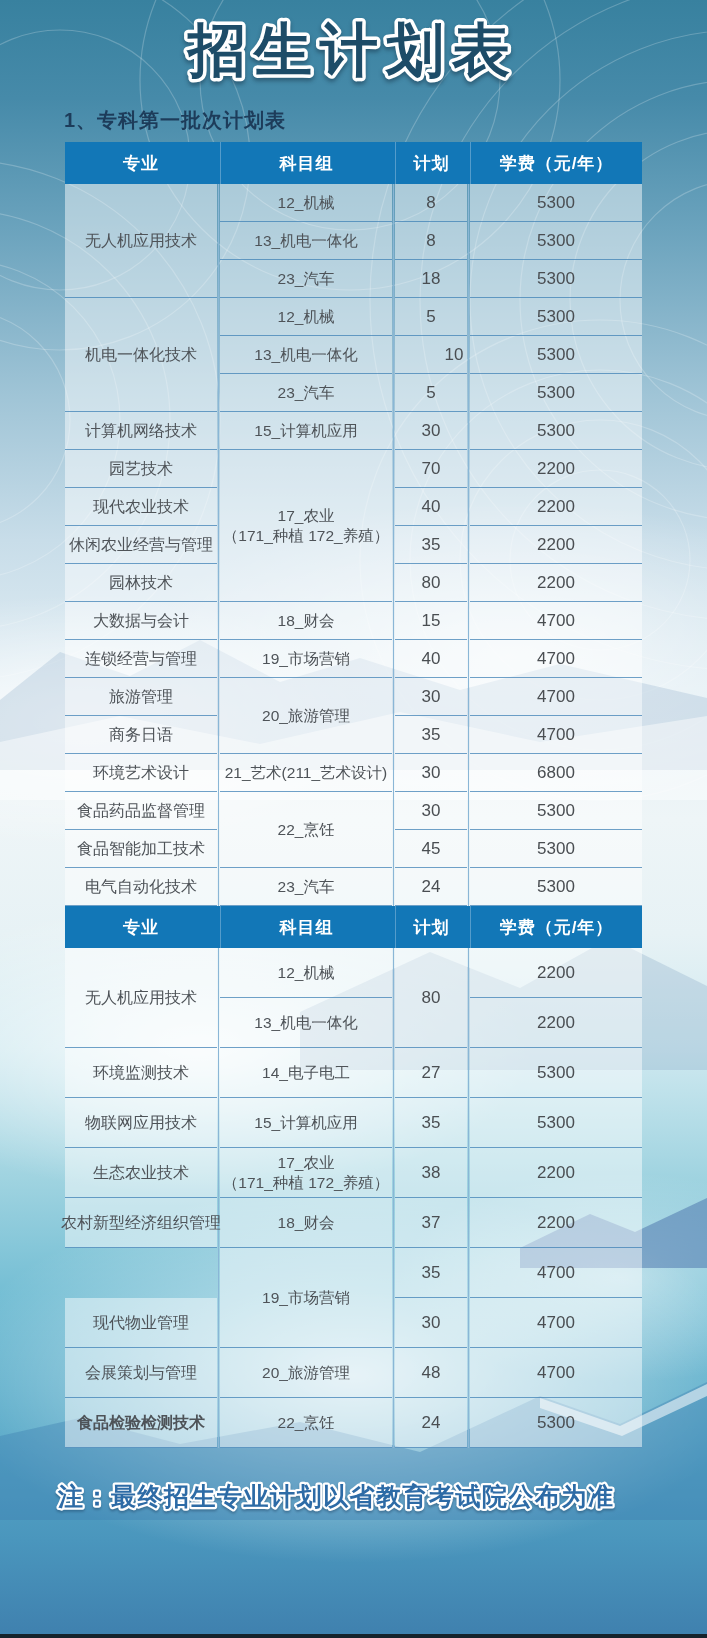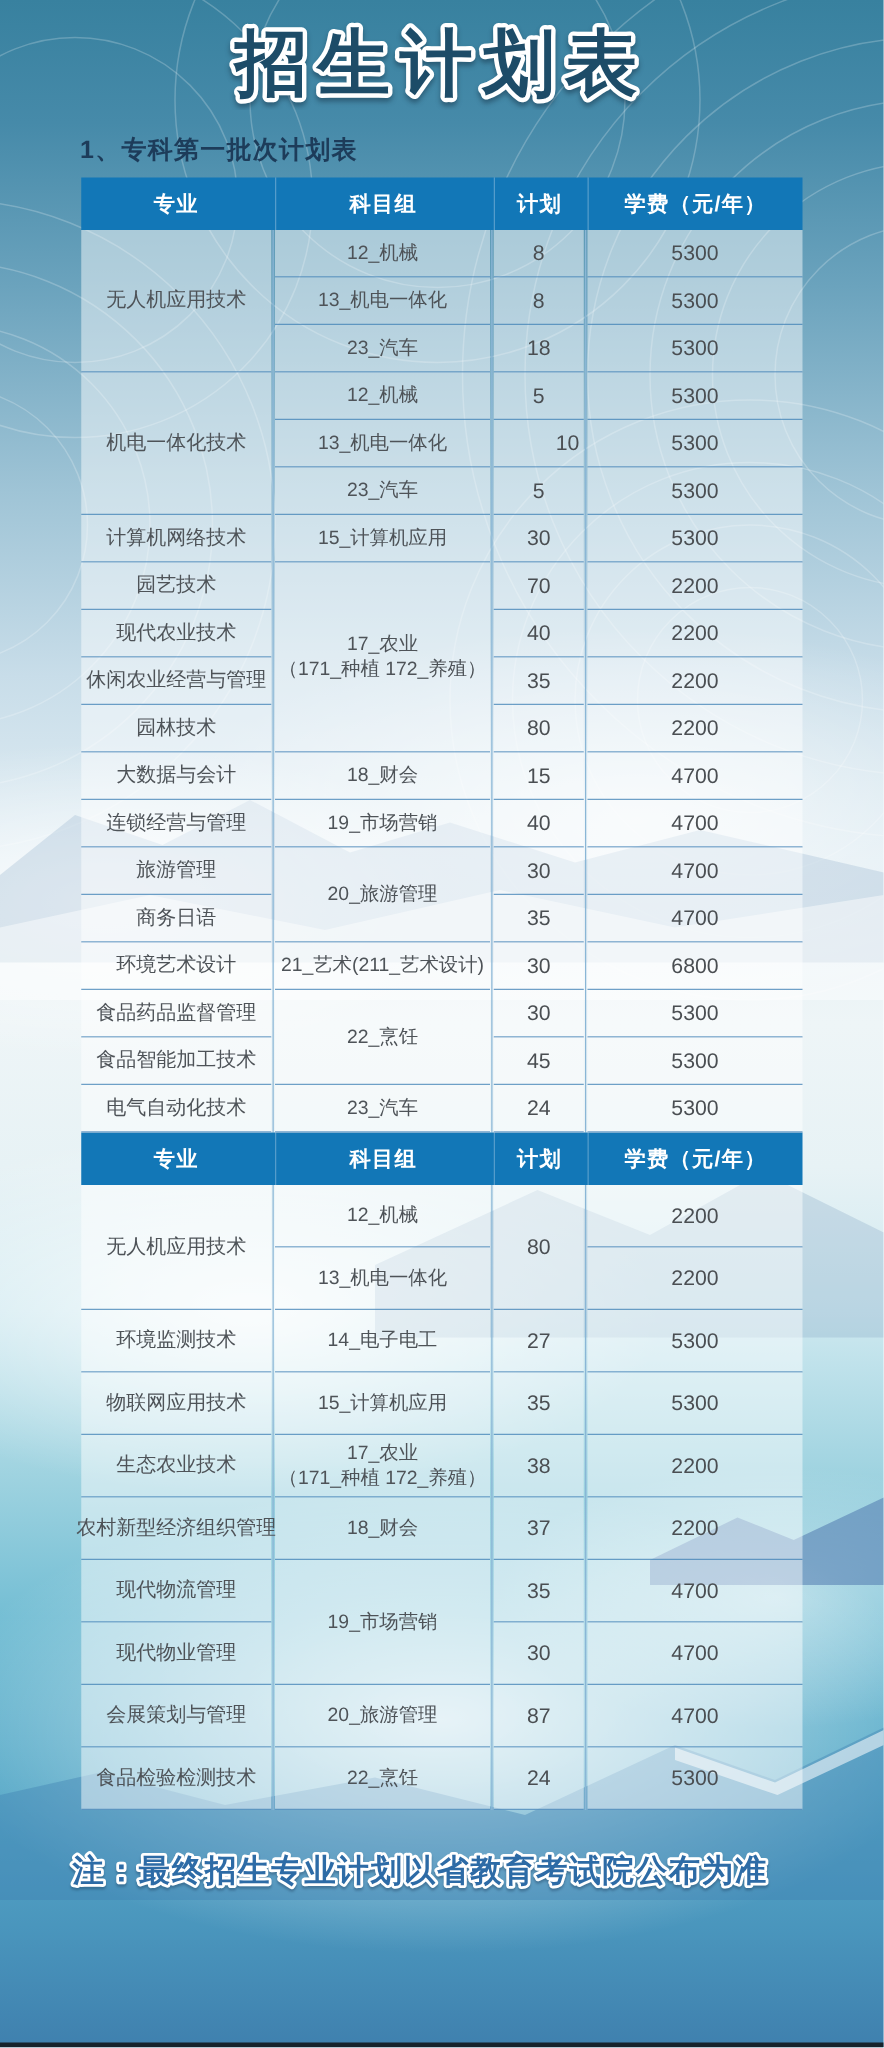--- a/index.html
+++ b/index.html
@@ -190,42 +190,41 @@
           <div class="hcell">科目组</div>
           <div class="hcell">计划</div>
           <div class="hcell">学费（元/年）</div>
         </div>
       <div class="tbody rows-t2">
           <div class="cell majors" style="grid-area: 1 / 1 / span 2;">无人机应用技术</div>
           <div class="cell majors" style="grid-area: 3 / 1 / span 1;">环境监测技术</div>
           <div class="cell majors" style="grid-area: 4 / 1 / span 1;">物联网应用技术</div>
           <div class="cell majors" style="grid-area: 5 / 1 / span 1;">生态农业技术</div>
           <div class="cell majors" style="grid-area: 6 / 1 / span 1;">农村新型经济组织管理</div>
-          <div class="cell majors" style="grid-area: 7 / 1 / span 1;">现代物流管理</div>
           <div class="cell majors" style="grid-area: 8 / 1 / span 1;">现代物业管理</div>
           <div class="cell majors" style="grid-area: 9 / 1 / span 1;">会展策划与管理</div>
-          <div class="cell majors" style="grid-area: 10 / 1 / span 1;">食品检验检测技术</div>
+          <div class="cell majors" style="grid-area: 10 / 1 / span 1; font-weight: bold;">食品检验检测技术</div>
           <div class="cell subjects" style="grid-area: 1 / 2 / span 1;">12_机械</div>
           <div class="cell subjects" style="grid-area: 2 / 2 / span 1;">13_机电一体化</div>
           <div class="cell subjects" style="grid-area: 3 / 2 / span 1;">14_电子电工</div>
           <div class="cell subjects" style="grid-area: 4 / 2 / span 1;">15_计算机应用</div>
           <div class="cell subjects" style="grid-area: 5 / 2 / span 1;">17_农业
 （171_种植 172_养殖）</div>
           <div class="cell subjects" style="grid-area: 6 / 2 / span 1;">18_财会</div>
           <div class="cell subjects" style="grid-area: 7 / 2 / span 2;">19_市场营销</div>
           <div class="cell subjects" style="grid-area: 9 / 2 / span 1;">20_旅游管理</div>
           <div class="cell subjects" style="grid-area: 10 / 2 / span 1;">22_烹饪</div>
           <div class="cell plans" style="grid-area: 1 / 3 / span 2;">80</div>
           <div class="cell plans" style="grid-area: 3 / 3 / span 1;">27</div>
           <div class="cell plans" style="grid-area: 4 / 3 / span 1;">35</div>
           <div class="cell plans" style="grid-area: 5 / 3 / span 1;">38</div>
           <div class="cell plans" style="grid-area: 6 / 3 / span 1;">37</div>
           <div class="cell plans" style="grid-area: 7 / 3 / span 1;">35</div>
           <div class="cell plans" style="grid-area: 8 / 3 / span 1;">30</div>
-          <div class="cell plans" style="grid-area: 9 / 3 / span 1;">87</div>
+          <div class="cell plans" style="grid-area: 9 / 3 / span 1;">48</div>
           <div class="cell plans" style="grid-area: 10 / 3 / span 1;">24</div>
           <div class="cell fees" style="grid-area: 1 / 4 / span 1;">2200</div>
           <div class="cell fees" style="grid-area: 2 / 4 / span 1;">2200</div>
           <div class="cell fees" style="grid-area: 3 / 4 / span 1;">5300</div>
           <div class="cell fees" style="grid-area: 4 / 4 / span 1;">5300</div>
           <div class="cell fees" style="grid-area: 5 / 4 / span 1;">2200</div>
           <div class="cell fees" style="grid-area: 6 / 4 / span 1;">2200</div>
           <div class="cell fees" style="grid-area: 7 / 4 / span 1;">4700</div>
           <div class="cell fees" style="grid-area: 8 / 4 / span 1;">4700</div>
           <div class="cell fees" style="grid-area: 9 / 4 / span 1;">4700</div>

